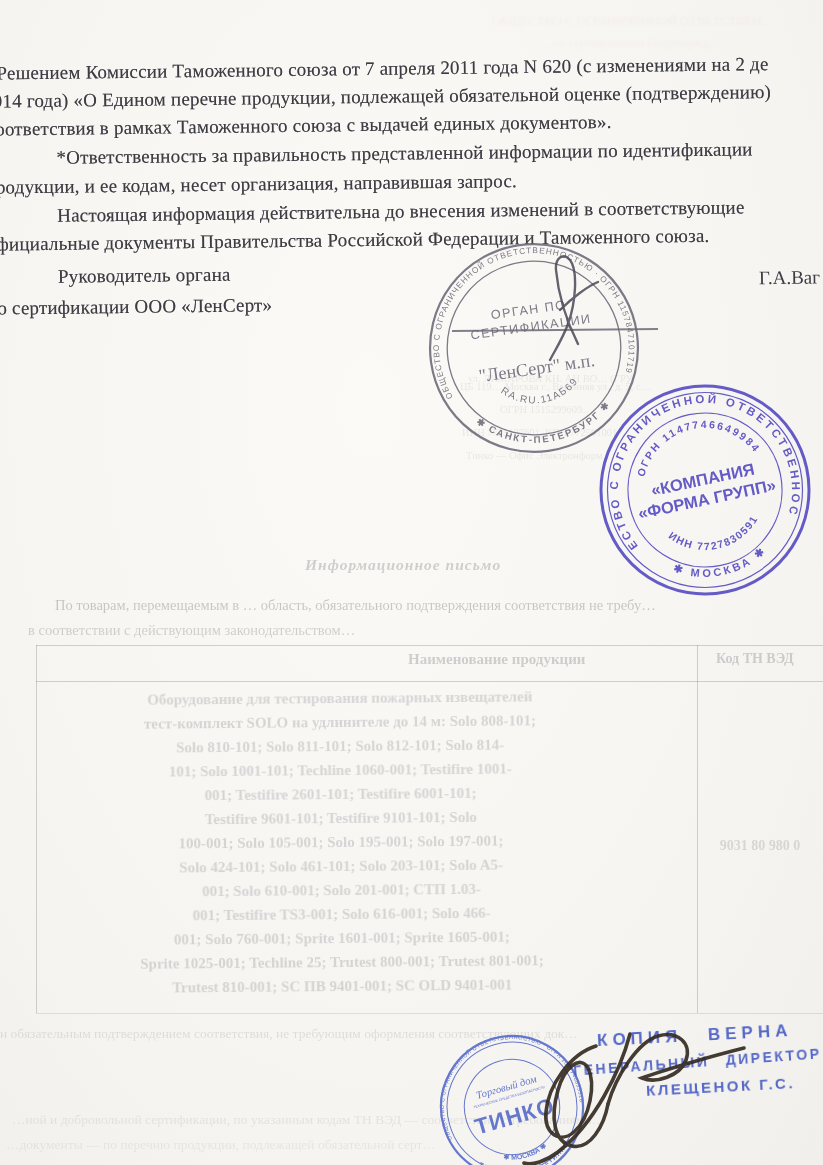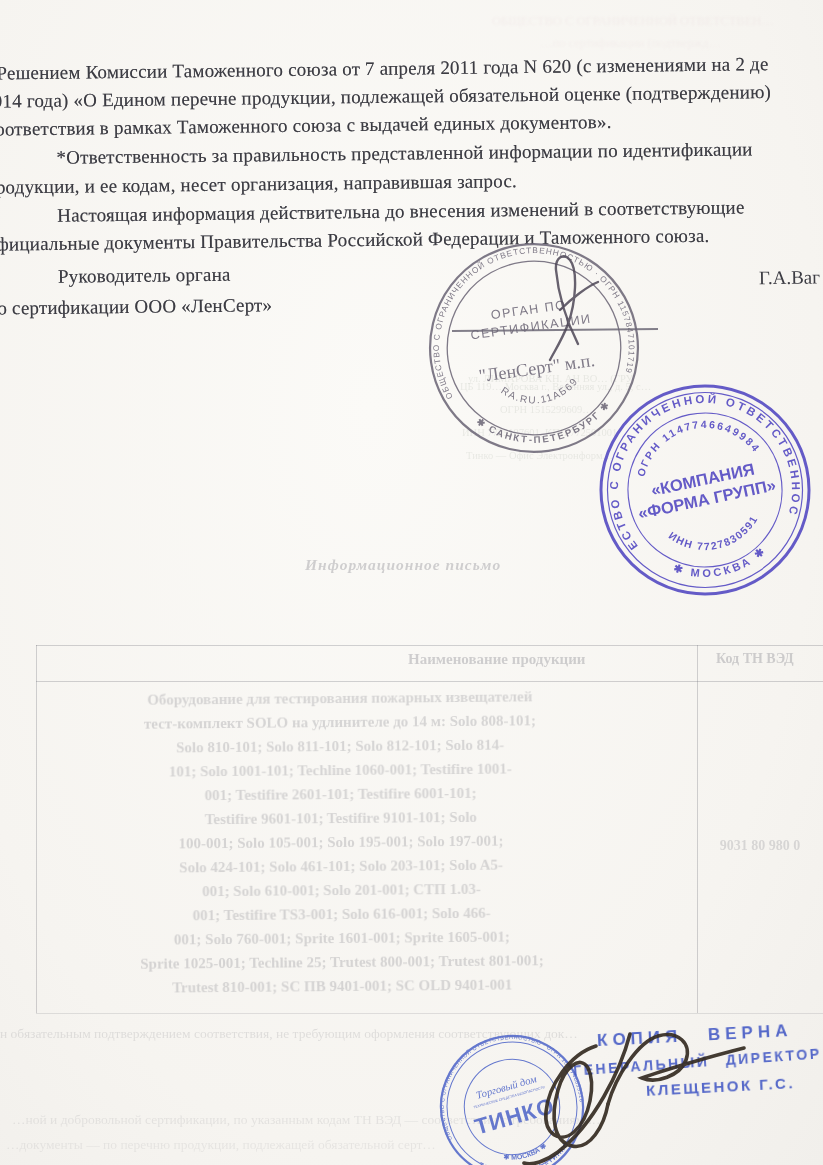--- a/index.html
+++ b/index.html
@@ -42,20 +42,22 @@
 </style>
 </head>
 <body>
 
 <div class="page">
 
   <div class="topfrag" style="left:492px;top:14px;opacity:.09;">ОБЩЕСТВО С ОГРАНИЧЕННОЙ ОТВЕТСТВЕН…</div>
   <div class="topfrag" style="left:540px;top:36px;opacity:.07;">…по сертификации (подтвержд…</div>
 
   <div class="faint-title faint">Информационное письмо</div>
+  <div class="faint-para" style="left:55px;top:597px;">По товарам, перемещаемым в … область, обязательного подтверждения соответствия не требу…</div>
+  <div class="faint-para" style="left:28px;top:622px;opacity:.17;">в соответствии с действующим законодательством…</div>
 
   <div class="tbl-line" style="left:36px;top:645px;width:787px;height:1px;"></div>
   <div class="tbl-line" style="left:36px;top:681px;width:787px;height:1px;"></div>
   <div class="tbl-line" style="left:36px;top:645px;width:1px;height:368px;"></div>
   <div class="tbl-line" style="left:697px;top:645px;width:1px;height:368px;"></div>
   <div class="tbl-line" style="left:36px;top:1013px;width:787px;height:1px;opacity:.6;"></div>
 
   <div class="tbl-head faint" style="left:408px;top:651px;">Наименование продукции</div>
   <div class="tbl-head faint" style="left:716px;top:651px;font-size:14px;">Код ТН ВЭД</div>
 

